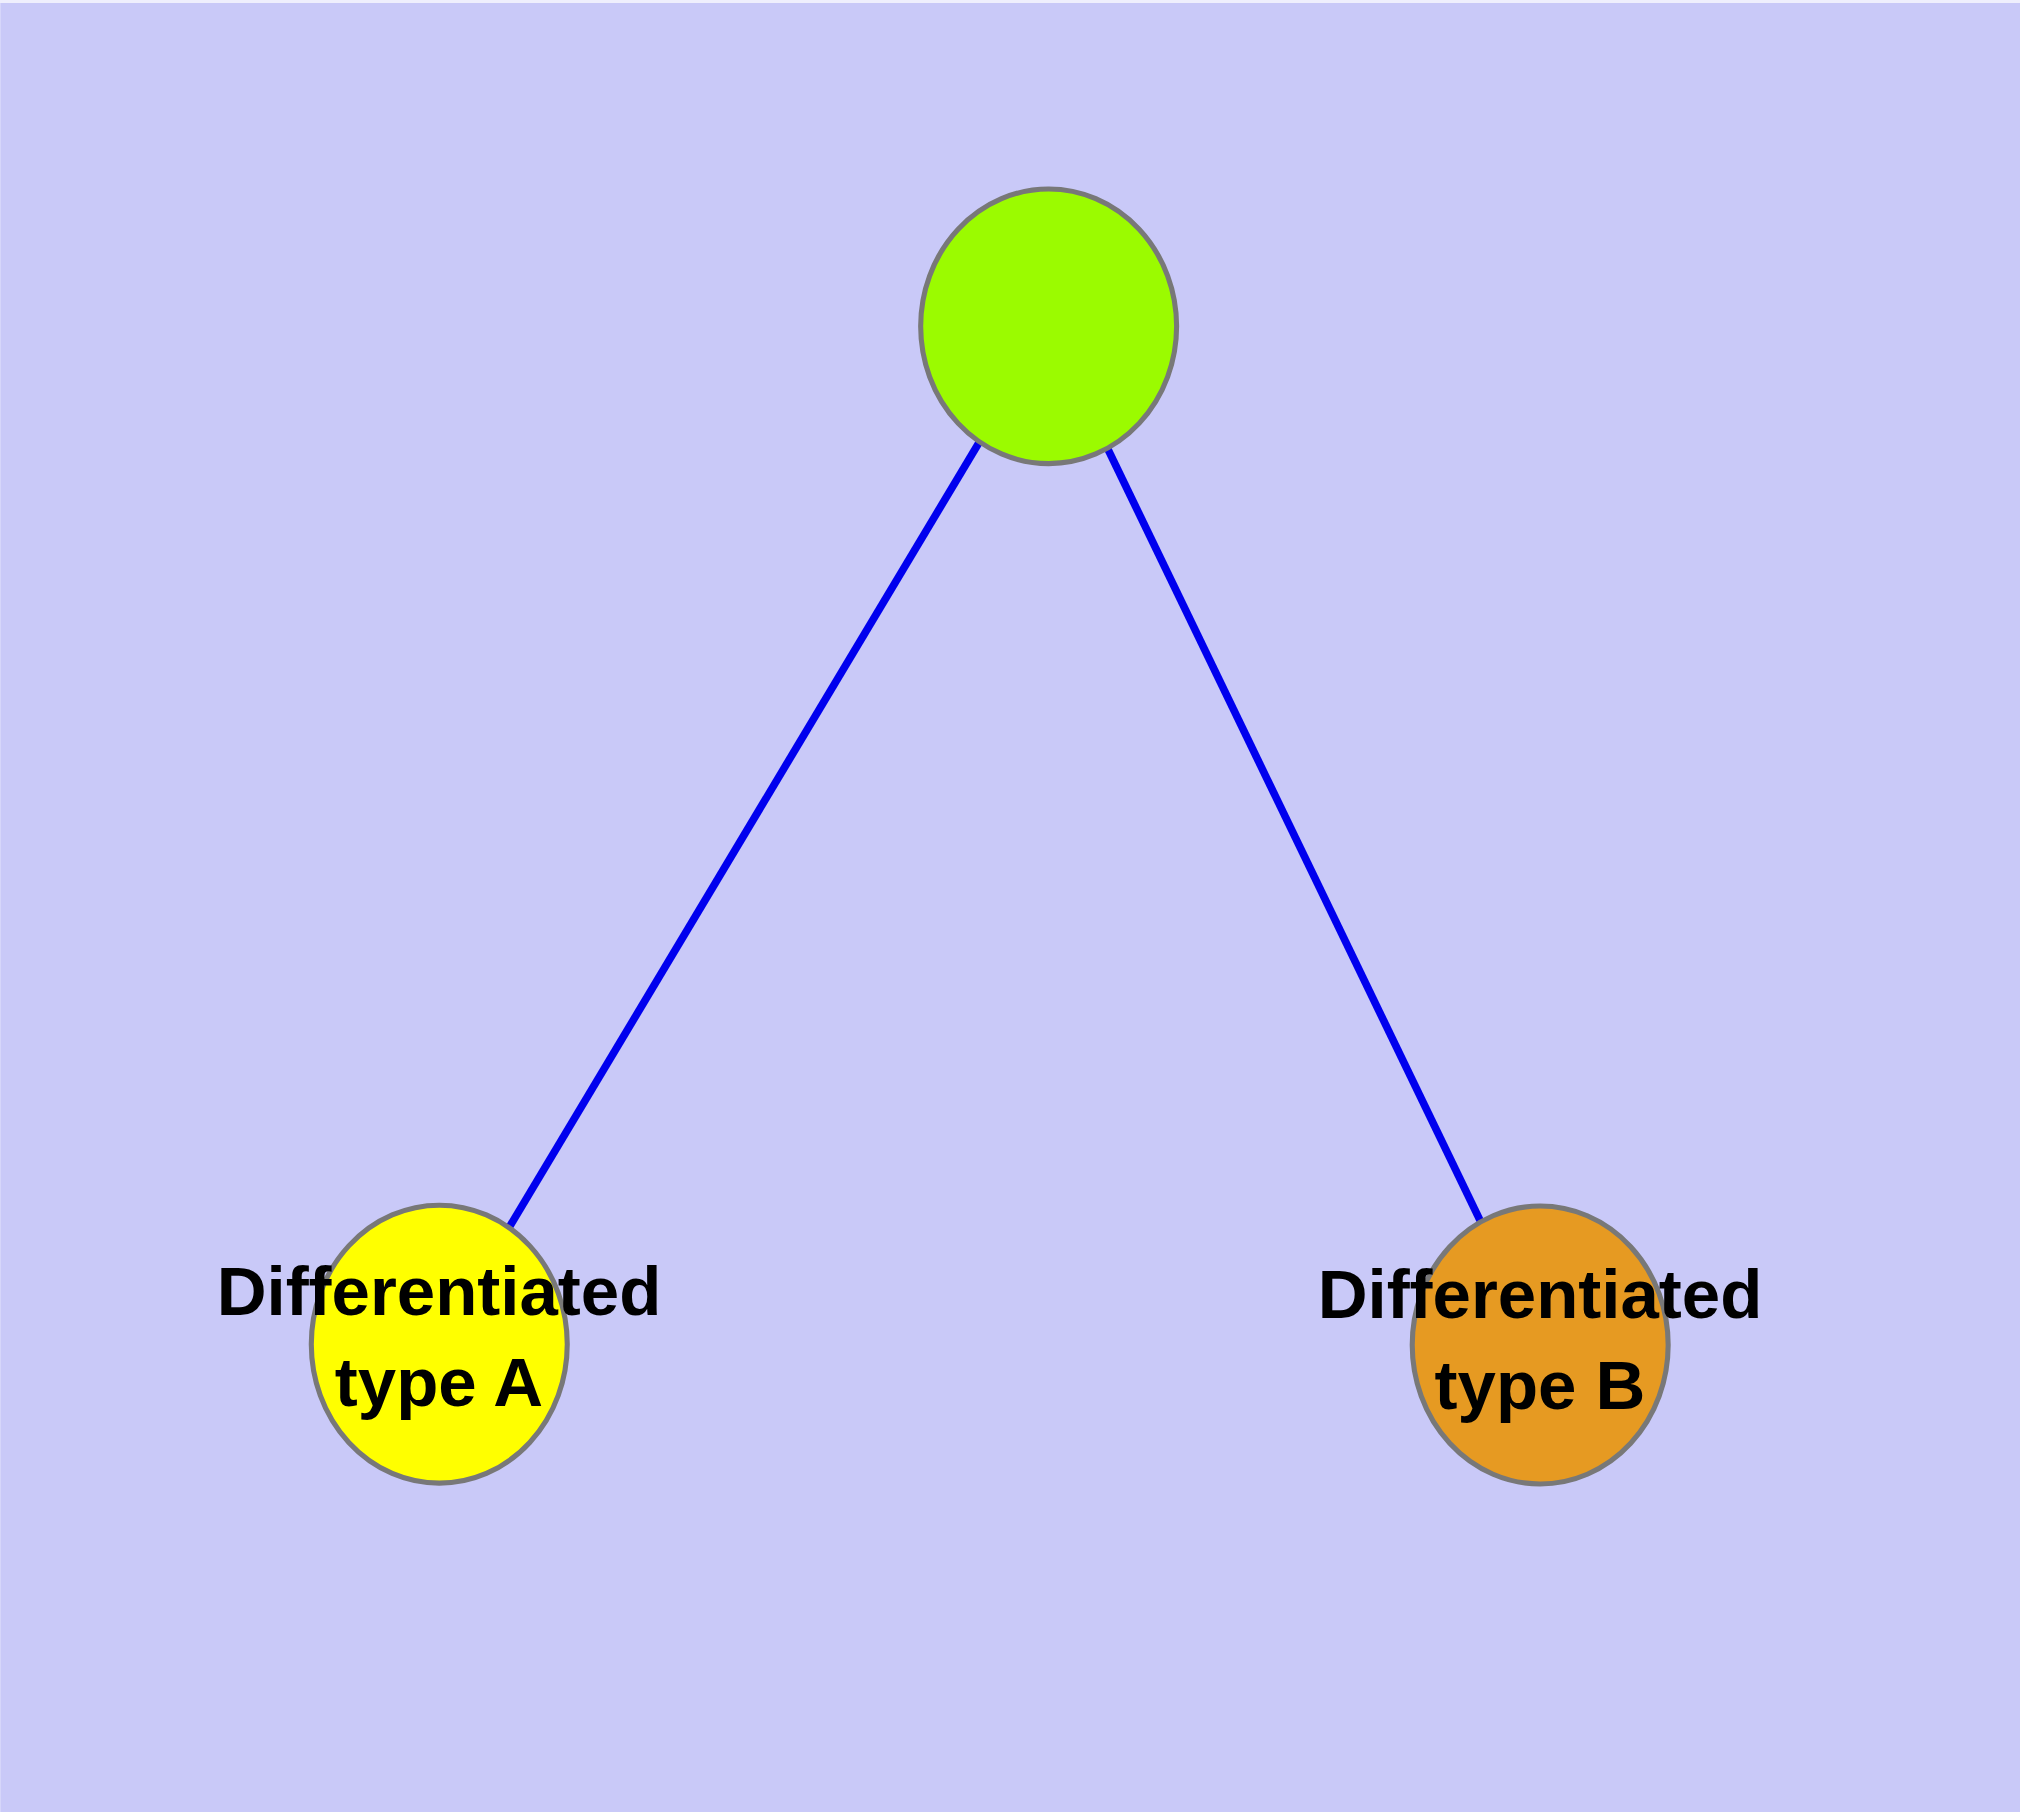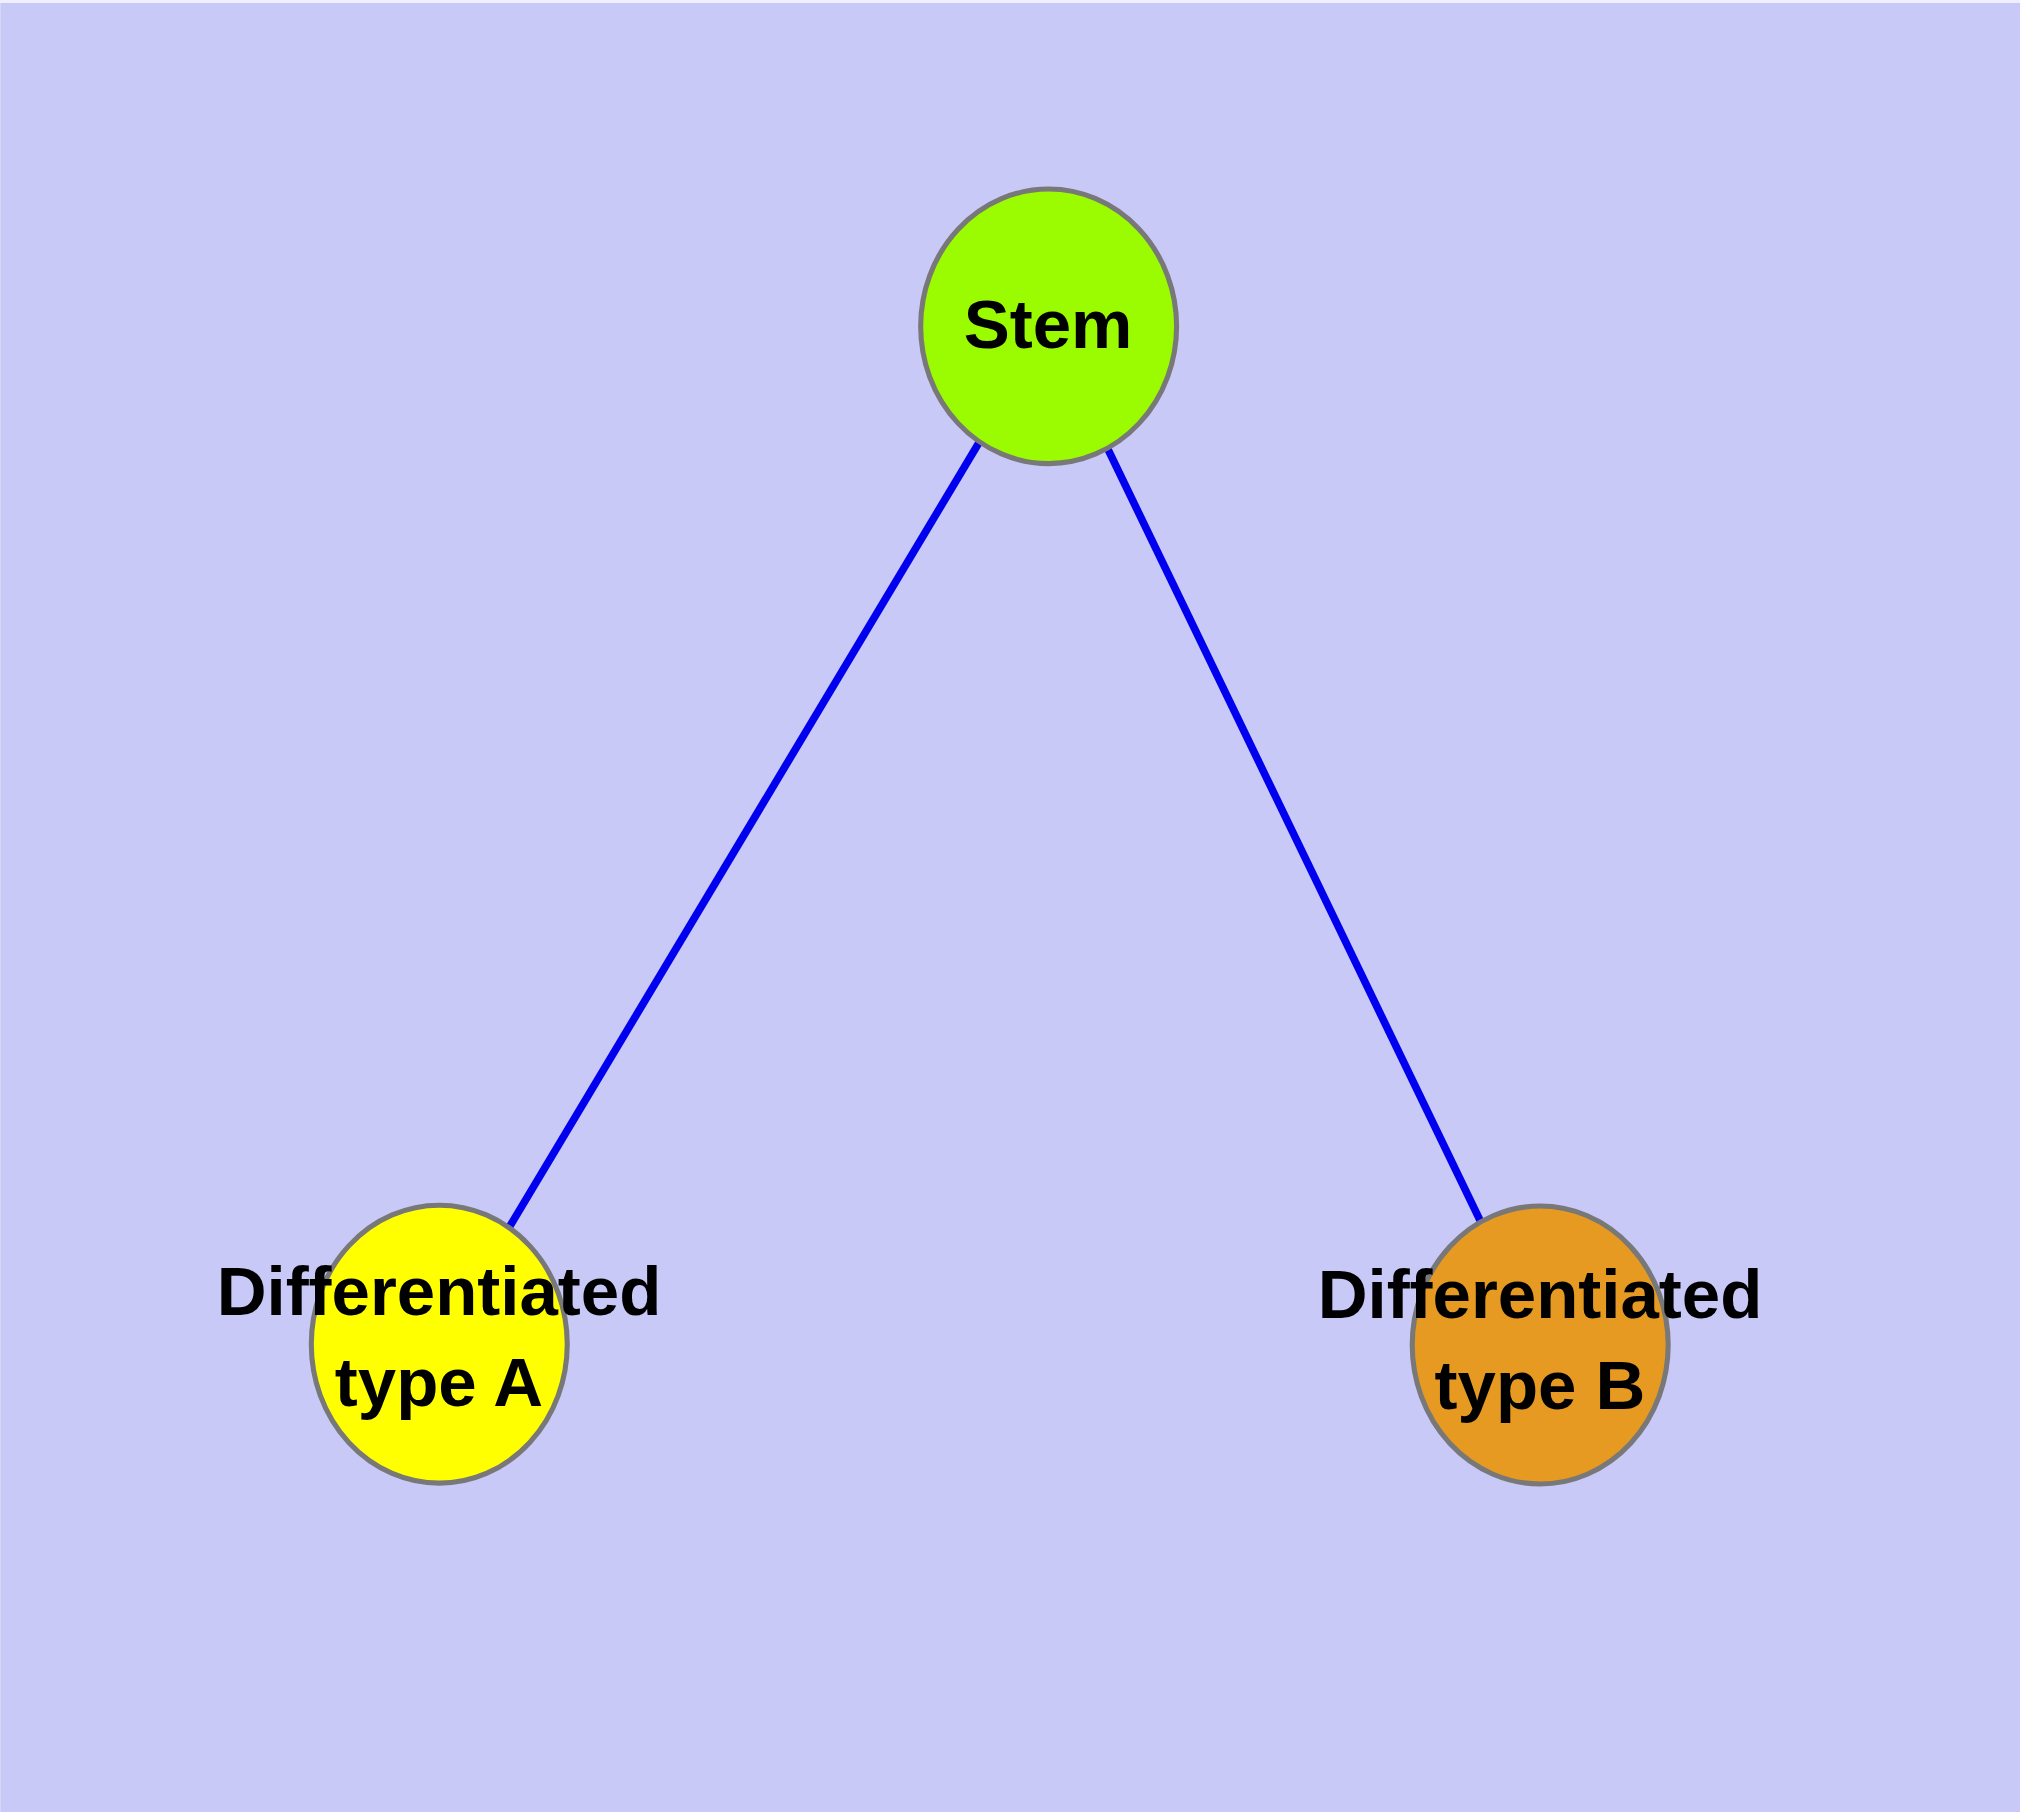--- a/index.html
+++ b/index.html
@@ -55,21 +55,20 @@
     <rect x="0" y="0" width="2384" height="2138" fill="#c9c9f8"></rect>
 
     <line x1="1237" y1="385" x2="518" y2="1586" stroke-width="9" stroke="#0000ee"></line>
     <line x1="1237" y1="385" x2="1817" y2="1587" stroke-width="9" stroke="#0000ee"></line>
 
     <ellipse cx="1237" cy="385" rx="151" ry="162" stroke-width="6" fill="#9bfb00" stroke="#787878"></ellipse>
     <ellipse cx="518" cy="1586" rx="151" ry="164" stroke-width="6" fill="#ffff00" stroke="#787878"></ellipse>
     <ellipse cx="1817" cy="1587" rx="151" ry="164" stroke-width="6" fill="#e69a22" stroke="#787878"></ellipse>
   </svg>
 
-  <div id="label-stem" class="node-label">Stem</div>
 
   <div id="label-diff-a" class="node-label">Differentiated
 type A</div>
 
   <div id="label-diff-b" class="node-label">Differentiated
 type B</div>
 </div>
 
 
 </body></html>

